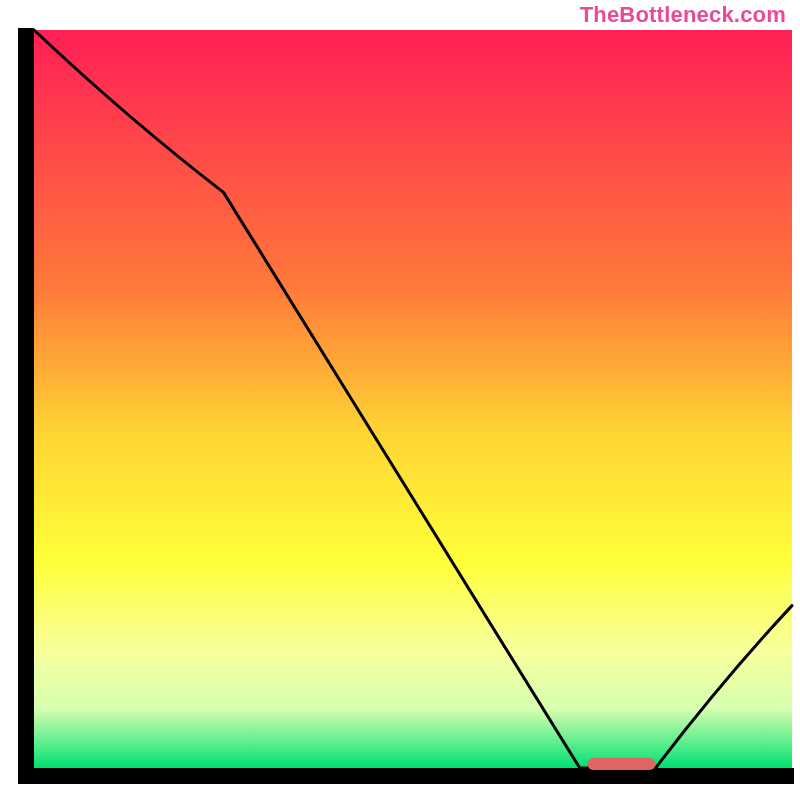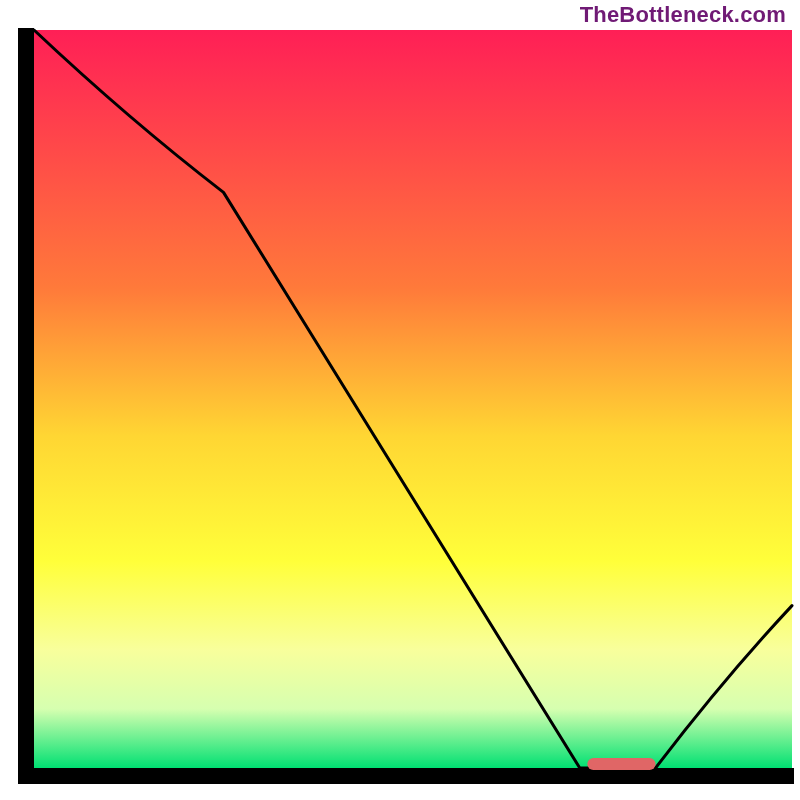--- a/index.html
+++ b/index.html
@@ -14,21 +14,21 @@
     position: relative;
     width: 800px;
     height: 800px;
   }
   .watermark {
     position: absolute;
     top: 2px;
     right: 14px;
     font-size: 22px;
     font-weight: bold;
-    color: #701a75;
+    color: #ec4899;
     letter-spacing: 0.2px;
   }
   svg {
     display: block;
   }
 </style>
 </head>
 <body>
 
 <div class="container">

